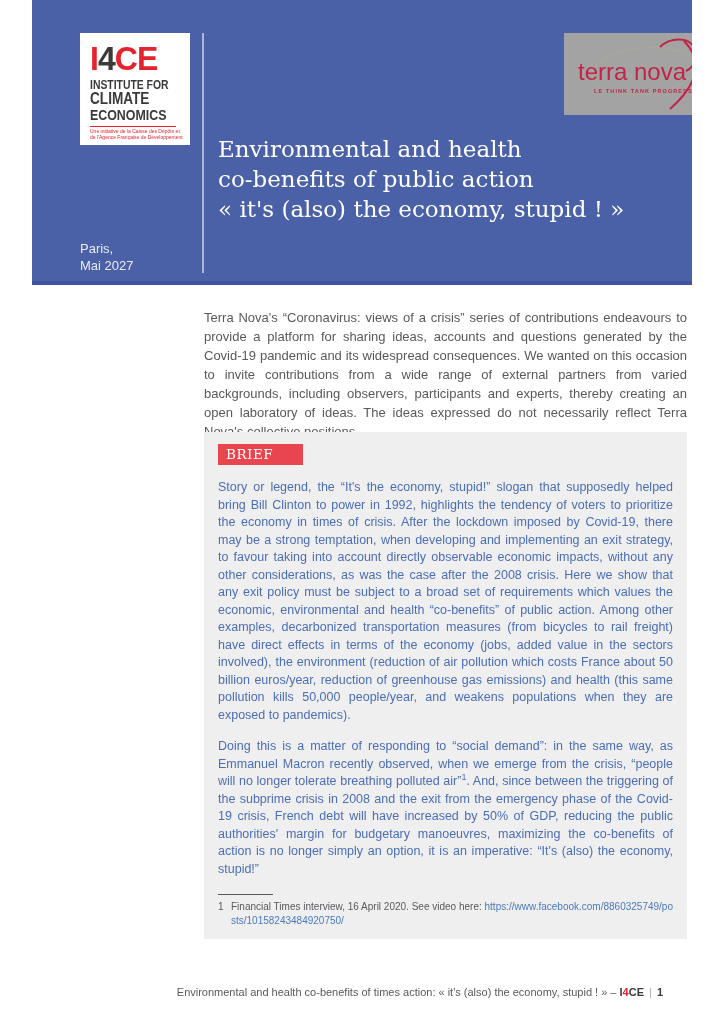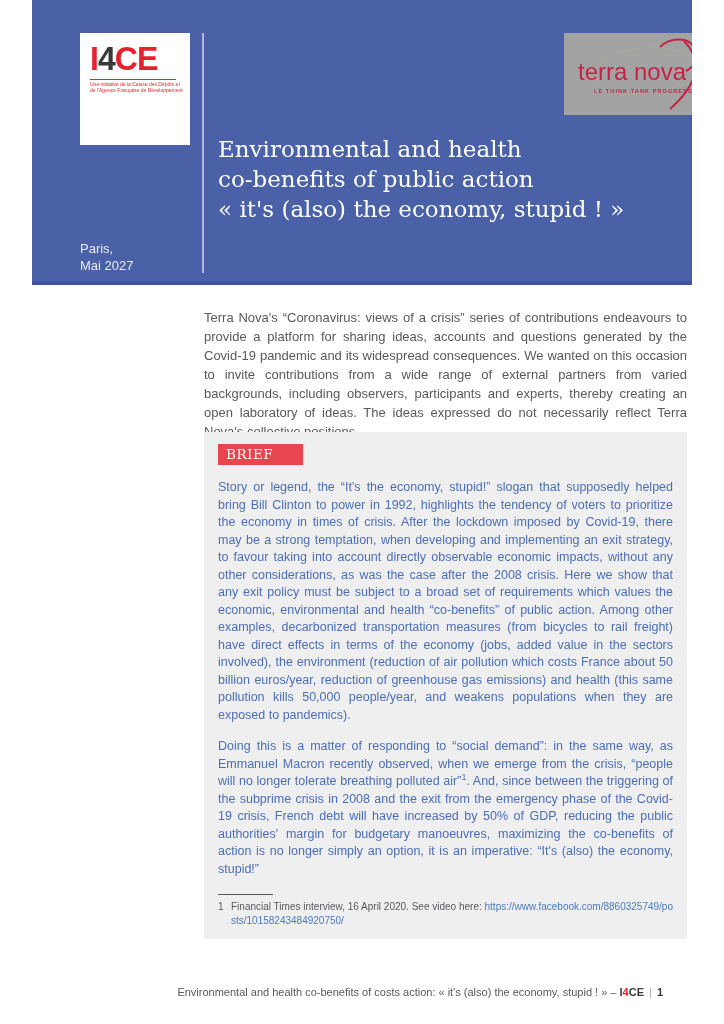--- a/index.html
+++ b/index.html
@@ -105,20 +105,25 @@
 </style>
 </head>
 <body>
 
 <div class="page">
 
   <div class="header-band">
 
     <div class="i4ce-box">
       <div class="i4ce-brand"><span class="i4ce-red">I</span><span class="i4ce-dark">4</span><span class="i4ce-red">CE</span></div>
+      <div class="i4ce-institute">
+        <div class="inst-l1">INSTITUTE FOR</div>
+        <div class="inst-l2">CLIMATE</div>
+        <div class="inst-l3">ECONOMICS</div>
+      </div>
       <div class="i4ce-tagline">
         <div>Une initiative de la Caisse des Dépôts et</div>
         <div>de l'Agence Française de Développement</div>
       </div>
     </div>
 
     <div class="header-separator"></div>
 
     <div class="terra-box">
       <svg width="140" height="82" viewBox="0 0 140 82">
@@ -150,15 +155,15 @@
     <p class="brief-par">Story or legend, the “It's the economy, stupid!” slogan that supposedly helped bring Bill Clinton to power in 1992, highlights the tendency of voters to prioritize the economy in times of crisis. After the lockdown imposed by Covid-19, there may be a strong temptation, when developing and implementing an exit strategy, to favour taking into account directly observable economic impacts, without any other considerations, as was the case after the 2008 crisis. Here we show that any exit policy must be subject to a broad set of requirements which values the economic, environmental and health “co-benefits” of public action. Among other examples, decarbonized transportation measures (from bicycles to rail freight) have direct effects in terms of the economy (jobs, added value in the sectors involved), the environment (reduction of air pollution which costs France about 50 billion euros/year, reduction of greenhouse gas emissions) and health (this same pollution kills 50,000 people/year, and weakens populations when they are exposed to pandemics).</p>
     <p class="brief-par"><span>Doing this is a matter of responding to “social demand”: in the same way, as Emmanuel Macron recently observed, when we emerge from the crisis, “people will no longer tolerate breathing polluted air”</span><sup>1</sup><span>. And, since between the triggering of the subprime crisis in 2008 and the exit from the emergency phase of the Covid-19 crisis, French debt will have increased by 50% of GDP, reducing the public authorities' margin for budgetary manoeuvres, maximizing the co-benefits of action is no longer simply an option, it is an imperative: “It's (also) the economy, stupid!”</span></p>
 
     <div class="footnote-divider"></div>
     <div class="footnote">
       <div class="footnote-number">1</div>
       <div class="footnote-body"><span>Financial Times interview, 16 April 2020. See video here: </span><a class="footnote-link" href="#">https://www.facebook.com/8860325749/posts/10158243484920750/</a></div>
     </div>
   </div>
 
-  <div class="page-footer"><span>Environmental and health co-benefits of costs action: « it's (also) the economy, stupid ! » – </span><span class="footer-brand">I</span><span class="footer-brand-red">4</span><span class="footer-brand">CE</span><span class="footer-sep">|</span><span class="footer-page">1</span></div>
+  <div class="page-footer"><span>Environmental and health co-benefits of times action: « it's (also) the economy, stupid ! » – </span><span class="footer-brand">I</span><span class="footer-brand-red">4</span><span class="footer-brand">CE</span><span class="footer-sep">|</span><span class="footer-page">1</span></div>
 
 </div>
 
 </body></html>

